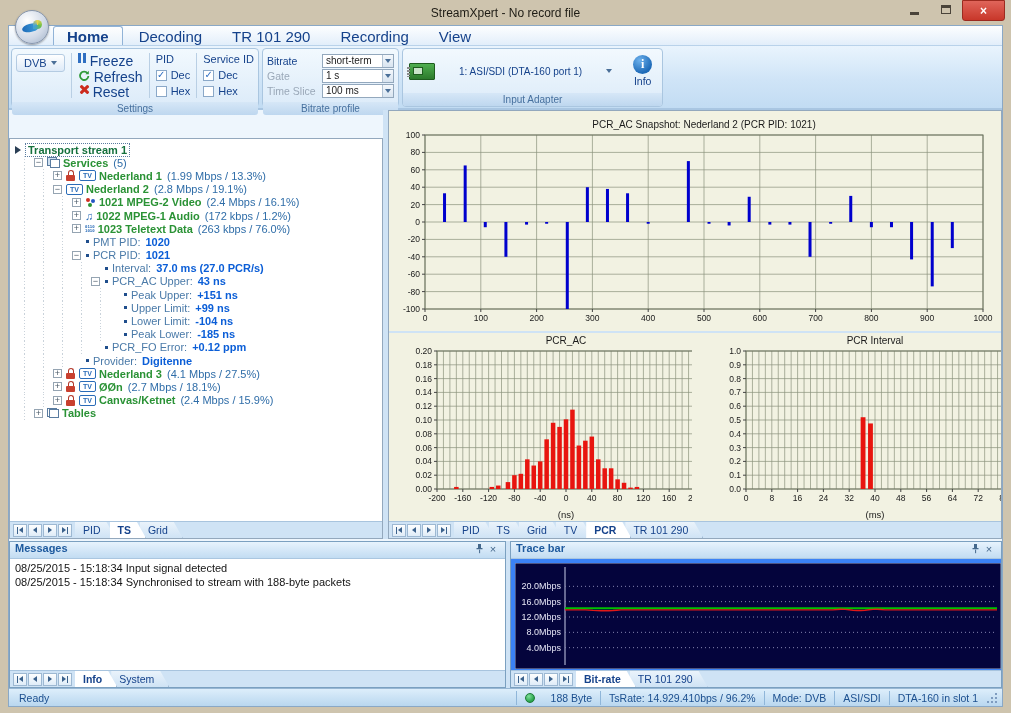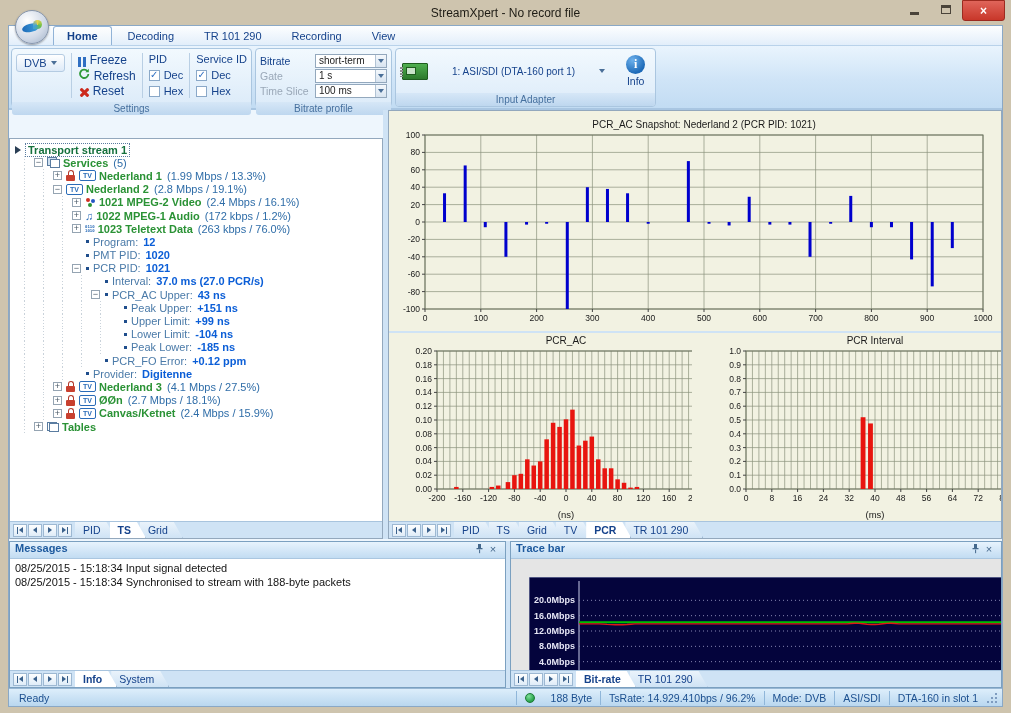--- a/index.html
+++ b/index.html
@@ -14,34 +14,34 @@
   .wbtn .minbar { width:9px; height:3px; background:#4a443a; margin-top:7px; }
   .wbtn .maxbox { width:10px; height:9px; border:1px solid #4a443a; border-top:3px solid #4a443a; background:transparent; }
   .wbtn.close { width:43px; height:21px; background:linear-gradient(#e0655a,#c8372a); border:1px solid #9c2a1f; color:#fff; font-size:12px; font-weight:bold; }
 
   
   .client { flex:1; margin:0 8px 6px 8px; display:flex; flex-direction:column; background:#eef6fd; border:1px solid #8aa8c6; }
 
   
   .ribbon-tabs { height:20px; background:linear-gradient(#fdfeff,#e2eefa); display:flex; align-items:flex-end; padding-left:44px; position:relative; border-bottom:1px solid #b9d2ea; }
   .applogo { position:absolute; left:6px; top:-16px; width:34px; height:34px; border-radius:50%; background:radial-gradient(circle at 35% 30%,#ffffff,#cfd8e6 60%,#9fb0c6); border:1px solid #8796ad; box-shadow:0 1px 2px rgba(0,0,0,.35); z-index:5; display:flex; align-items:center; justify-content:center; }
-  .rtab { height:19px; padding:0 13px; display:flex; align-items:center; font-size:11px; color:#15428b; border:1px solid transparent; border-bottom:none; border-radius:3px 3px 0 0; }
+  .rtab { height:19px; padding:0 13px; display:flex; align-items:center; font-size:15px; color:#15428b; border:1px solid transparent; border-bottom:none; border-radius:3px 3px 0 0; }
   .rtab.active { background:linear-gradient(#fefefe,#e8f2fb); border-color:#91b3d7; font-weight:bold; }
 
   
   .ribbon { height:64px; background:linear-gradient(#e9f4fd,#cfe4f7 55%,#c2dcf3); display:flex; align-items:stretch; padding:2px 2px 1px 2px; gap:3px; border-bottom:2px solid #a9c6e2; }
   .rgroup { border:1px solid #aac6e0; border-radius:4px; background:linear-gradient(#f2f9fe,#dcebf9); display:flex; flex-direction:column; }
   .rgroup .gbody { flex:1; display:flex; align-items:stretch; padding:2px 4px; gap:5px; }
   .rgroup .glabel { height:13px; font-size:10px; color:#46709e; text-align:center; background:linear-gradient(#d6e7f7,#bed7ef); border-radius:0 0 3px 3px; line-height:13px; }
   .vsep { width:1px; background:#b9cfe4; margin:2px 1px; }
   .dvd-col { display:flex; align-items:flex-start; padding-top:3px; }
   .dvb-btn { display:flex; align-items:center; gap:4px; font-size:11px; color:#15428b; border:1px solid #b4cbe2; border-radius:3px; background:linear-gradient(#ffffff,#ddeaf8); padding:2px 7px; }
   .caret { width:0; height:0; border-left:3px solid transparent; border-right:3px solid transparent; border-top:4px solid #4a6f98; display:inline-block; }
   .act-col { display:flex; flex-direction:column; justify-content:space-between; padding:2px 0; }
-  .act-btn { display:flex; align-items:flex-end; gap:4px; font-size:12px; color:#15428b; height:14px; }
+  .act-btn { display:flex; align-items:flex-start; gap:4px; font-size:14px; color:#15428b; height:14px; }
   .icon-pause { width:3px; height:10px; background:#2f6fc2; box-shadow:5px 0 0 #2f6fc2; display:inline-block; margin-right:5px; }
   .icon-reset { position:relative; width:11px; height:11px; display:inline-block; }
   .icon-reset::before,.icon-reset::after { content:""; position:absolute; left:5px; top:0; width:3px; height:11px; background:#cc2a1d; border-radius:1px; }
   .icon-reset::before { transform:rotate(45deg); } .icon-reset::after { transform:rotate(-45deg); }
   .cb-col { display:flex; flex-direction:column; padding:2px 0; font-size:11px; color:#15428b; gap:2px; }
   .cb-col .hdr { font-size:11px; height:13px; }
   .cbrow { display:flex; align-items:center; gap:4px; height:14px; }
   .cb { width:11px; height:11px; border:1px solid #8aa8c8; background:#fff; display:flex; align-items:center; justify-content:center; font-size:10px; color:#2f6fc2; line-height:10px; }
   .fields-col { display:flex; flex-direction:column; justify-content:space-between; padding:2px 0; }
   .frow { display:flex; align-items:center; height:15px; gap:5px; }
@@ -110,21 +110,21 @@
   .bottom { height:147px; display:flex; margin-top:2px; }
   .panel { border:1px solid #7ba0c0; background:#fff; display:flex; flex-direction:column; min-width:0; }
   .panel.messages { width:497px; }
   .hsplit { width:4px; background:#cfe3f5; }
   .panel.trace { flex:1; }
   .phead { height:17px; background:linear-gradient(#e7f3fd,#c2dcf2); border-bottom:1px solid #aac6e0; display:flex; padding:0 5px; }
   .phead .ptitle { flex:1; font-size:11px; font-weight:bold; color:#1e5a9e; }
   .phead .hicon { width:14px; height:13px; display:flex; align-items:center; justify-content:center; color:#44688c; font-size:11px; }
   .msgbody { flex:1; background:#fff; padding:2px 5px; overflow:hidden; }
   .msgline { font-size:11px; color:#141414; line-height:14px; white-space:nowrap; }
-  .tracebody { flex:1; background:#e5e5e5; padding:18px; overflow:hidden;font-weight:bold; }
+  .tracebody { flex:1; background:#3b82f6; padding:4px; overflow:hidden; }
 
   
   .statusbar { height:18px; background:linear-gradient(#ddeefb,#b9d7ef); border-top:1px solid #98b7d4; display:flex; align-items:center; font-size:10.5px; color:#1b4f8f; padding:0 4px; }
   .statusbar .ready { flex:1; padding-left:6px; }
   .seg { display:flex; align-items:center; gap:16px; padding:0 8px; border-left:1px solid #8fb6d9; height:14px; }
   .gdot { width:10px; height:10px; border-radius:50%; background:radial-gradient(circle at 35% 30%,#7fe09a,#27a24b 70%); border:1px solid #1c7a36; }
   .grip { width:10px; height:12px; position:relative; margin-left:2px; }
   .grip::before { content:""; position:absolute; right:1px; top:1px; width:2px; height:2px; background:#7e9cc0; box-shadow:-4px 4px 0 #7e9cc0,0 4px 0 #7e9cc0,-4px 8px 0 #7e9cc0,0 8px 0 #7e9cc0,-8px 8px 0 #7e9cc0; }
 
   svg text { font-family:"Liberation Sans","DejaVu Sans",sans-serif; }
@@ -352,29 +352,20 @@
               <span class="guide"></span>
               <span class="exp">
                 <span class="expbox">+</span>
               </span>
               <span class="ticon">
                 <span class="icon-teletext">0110
 1010</span>
               </span>
               <span class="tname svc">1023  Teletext Data</span>
               <span class="tval paren">(263 kbps / 76.0%)</span>
-            </div>
-            <div class="trow">
-              <span class="guide"></span>
-              <span class="guide"></span>
-              <span class="guide"></span>
-              <span class="exp"></span>
-              <span class="bullet"></span>
-              <span class="tname prop">Program:</span>
-              <span class="tval val">12</span>
             </div>
             <div class="trow">
               <span class="guide"></span>
               <span class="guide"></span>
               <span class="guide"></span>
               <span class="exp"></span>
               <span class="bullet"></span>
               <span class="tname prop">PMT PID:</span>
               <span class="tval val">1020</span>
             </div>

